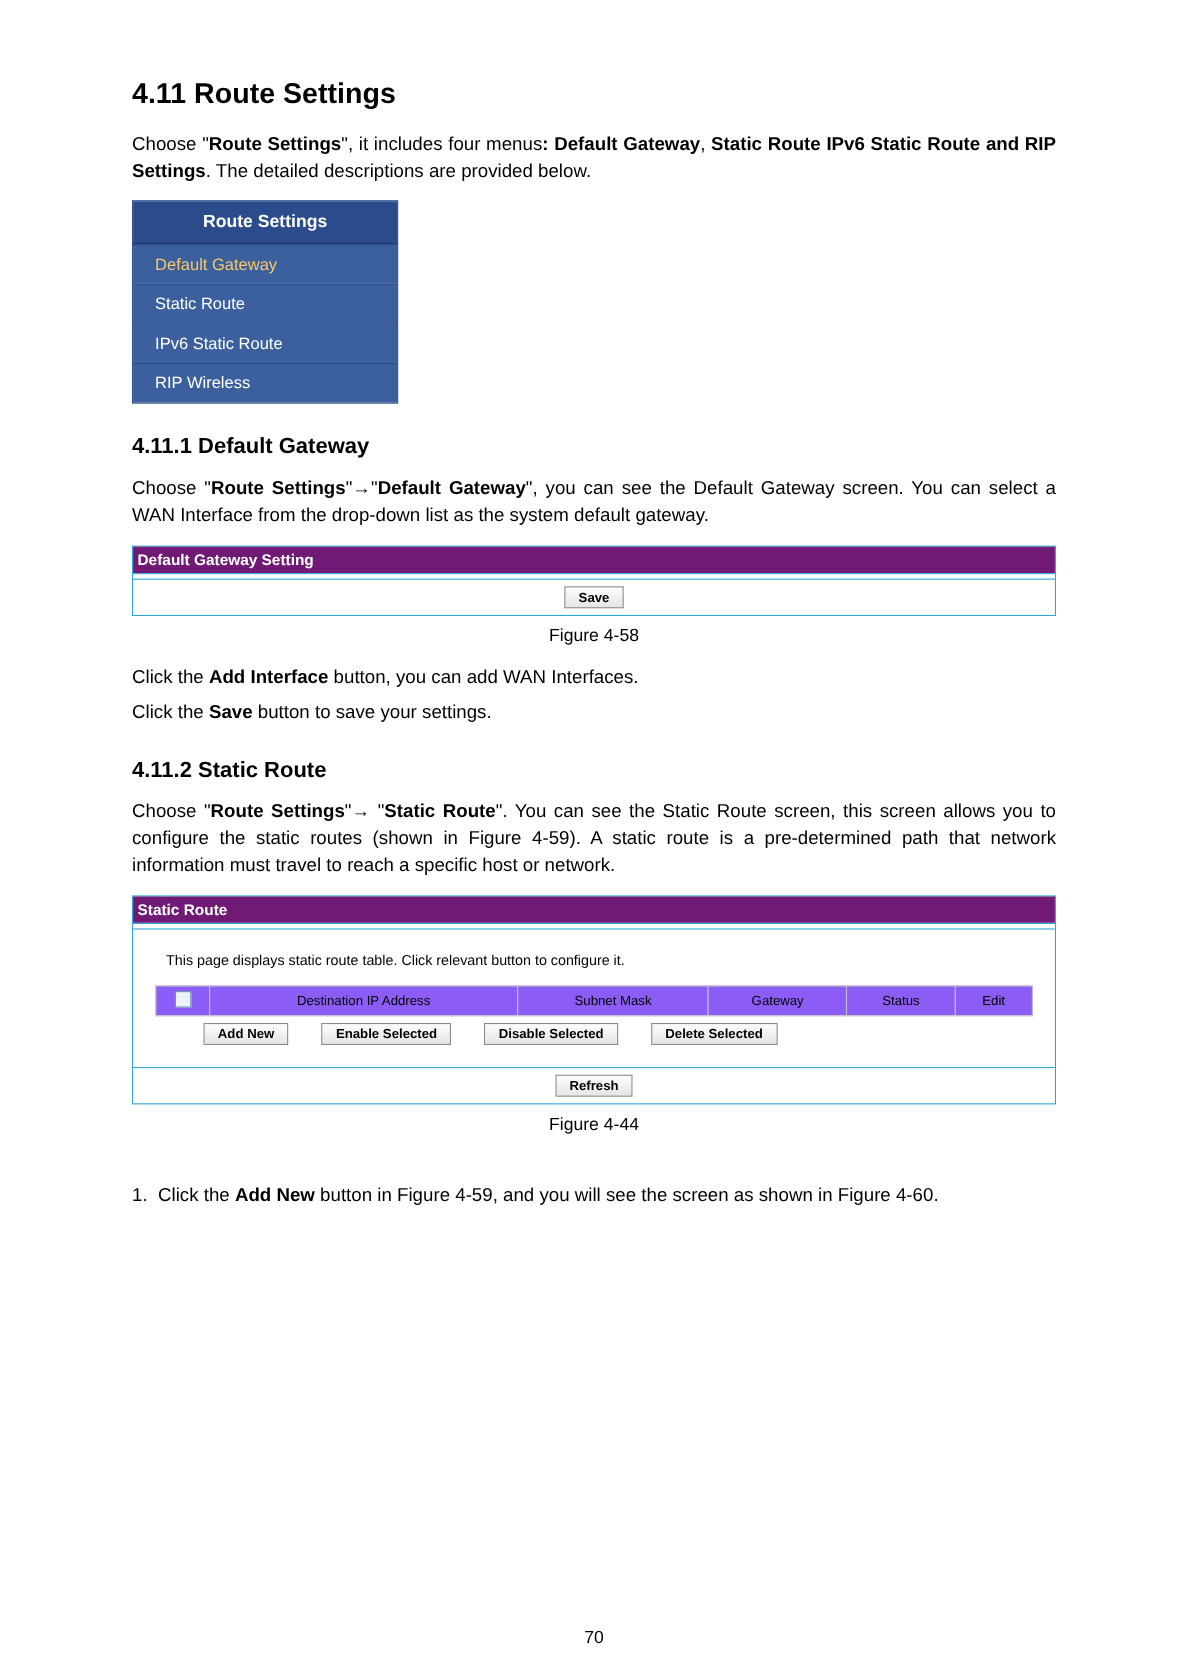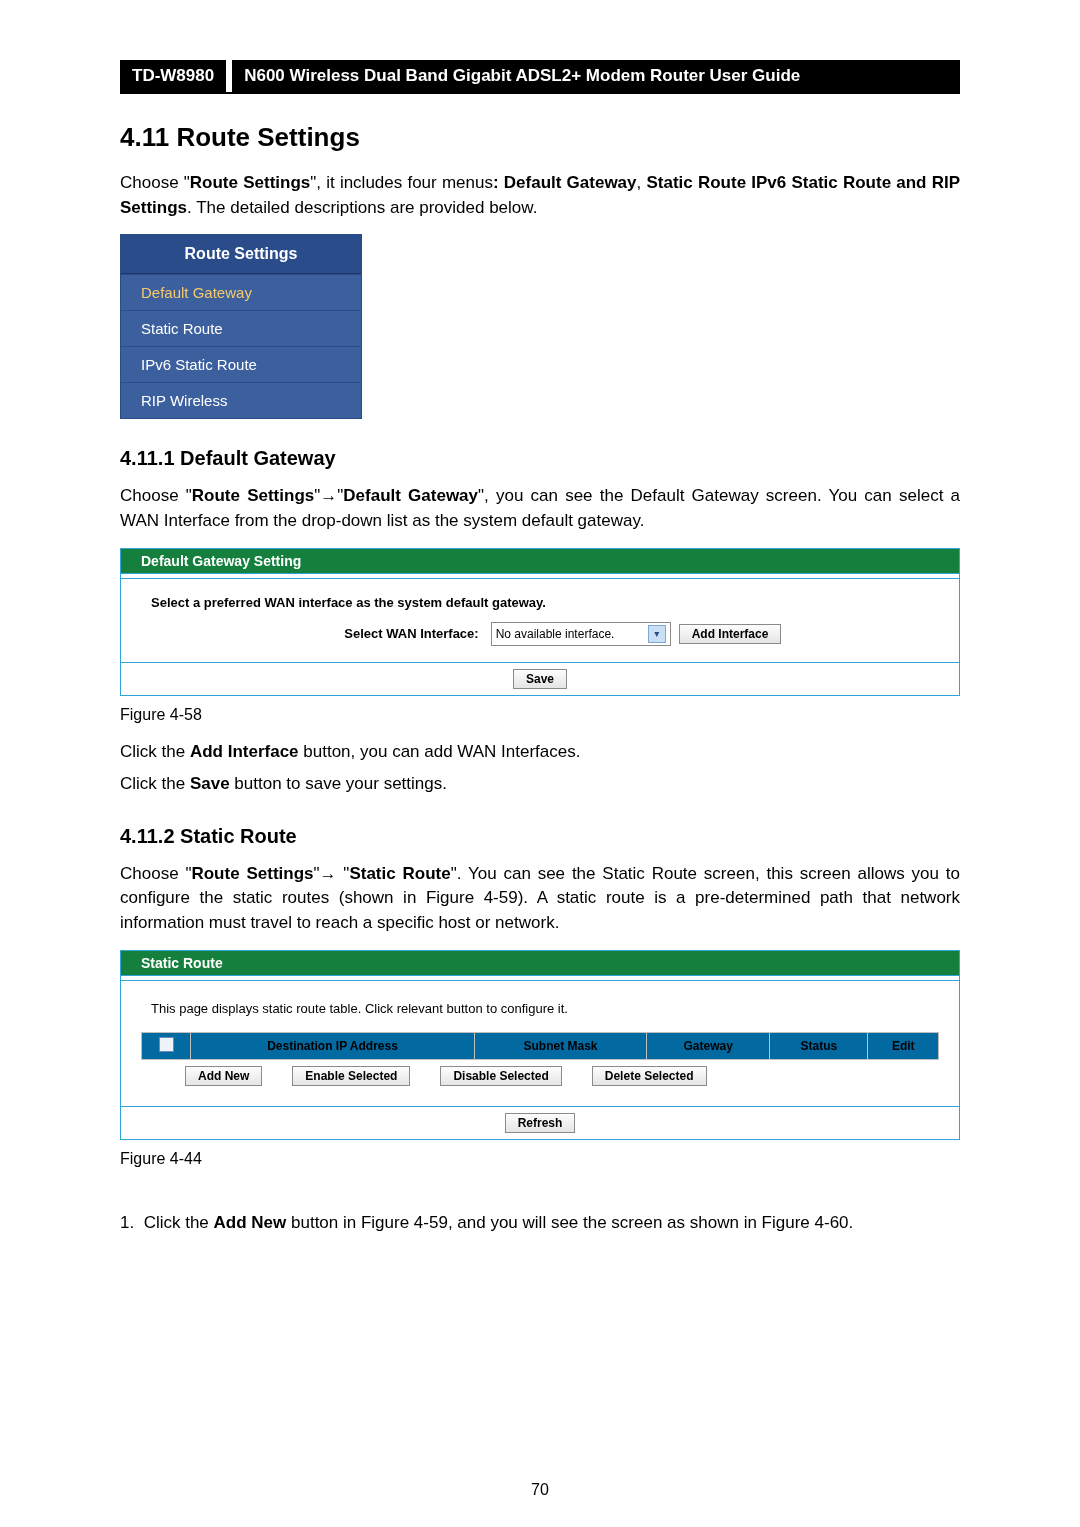--- a/index.html
+++ b/index.html
@@ -76,25 +76,25 @@
   }
   .nav-box .nav-item.sel {
     color: #f6c96a;
   }
 
   .panel {
     border: 1px solid #2fa6d6;
     margin: 14px 0 10px 0;
   }
   .panel-title {
-    background: #15803d;
+    background: #701a75;
     color: #fff;
     font-weight: bold;
     font-size: 14px;
-    padding: 4px 20px;
+    padding: 4px 4px;
   }
   .panel-band {
     height: 4px;
     background: #fff;
     border-top: 1px solid #2fa6d6;
   }
   .panel-body {
     border-top: 1px solid #2fa6d6;
     padding: 16px 30px;
     font-size: 13px;
@@ -149,51 +149,47 @@
     width: 100%;
     border-collapse: collapse;
     font-size: 12px;
     margin-top: 10px;
   }
   .tbl th, .tbl td {
     border: 1px solid #bfbfbf;
     padding: 4px 6px;
     text-align: center;
   }
-  .tbl th { font-weight: bold; background: #0369a1; }
+  .tbl th { font-weight: normal; background: #8b5cf6; }
   .edit-link { color: #1646c6; text-decoration: underline; }
   .checkbox {
     width: 13px; height: 13px; border: 1px solid #6a8bb5; display:inline-block;
     background: #eef3fa;
   }
   .btn-row {
     display: flex; gap: 30px; padding: 6px 0 0 44px;
   }
   .panel-body.tight { padding: 20px 20px; }
   .fig-caption {
-    text-align: left;
+    text-align: center;
     font-size: 16px;
     margin: 6px 0 16px 0;
   }
   .pagenum {
     position: absolute;
     bottom: 28px;
     left: 0; right: 0;
     text-align: center;
     font-size: 16px;
   }
 </style>
 </head>
 <body>
 
 <div class="page">
-  <div class="header-bar">
-    <div class="hb-model">TD-W8980</div>
-    <div class="hb-title">N600 Wireless Dual Band Gigabit ADSL2+ Modem Router User Guide</div>
-  </div>
 
   <h1 class="section">4.11  Route Settings</h1>
 
   <p class="body">
     <span>Choose "</span><span class="b">Route Settings</span><span>", it includes four menus</span><span class="b">: Default Gateway</span><span>, </span><span class="b">Static Route IPv6 Static Route and RIP Settings</span><span>. The detailed descriptions are provided below.</span>
   </p>
 
   <div class="nav-box">
     <div class="nav-head">Route Settings</div>
     <div class="nav-item sel">Default Gateway</div>
@@ -204,32 +200,20 @@
 
   <h2 class="subsection">4.11.1 Default Gateway</h2>
 
   <p class="body">
     <span>Choose "</span><span class="b">Route Settings</span><span>"→"</span><span class="b">Default Gateway</span><span>", you can see the Default Gateway screen. You can select a WAN Interface from the drop-down list as the system default gateway.</span>
   </p>
 
   <div class="panel">
     <div class="panel-title">Default Gateway Setting</div>
     <div class="panel-band"></div>
-    <div class="panel-body">
-      <div class="b">Select a preferred WAN interface as the system default gateway.</div>
-      <div class="wan-row">
-        <div class="wan-label">Select WAN Interface:</div>
-        <div class="dropdown">
-          <span>No available interface.</span>
-          <span style="flex:1"></span>
-          <span class="dd-arrow">▾</span>
-        </div>
-        <button class="btn">Add Interface</button>
-      </div>
-    </div>
     <div class="panel-footer">
       <button class="btn">Save</button>
     </div>
   </div>
 
   <div class="fig-caption">Figure 4-58</div>
 
   <p class="body">
     <span>Click the </span><span class="b">Add Interface</span><span> button, you can add WAN Interfaces.</span>
   </p>

